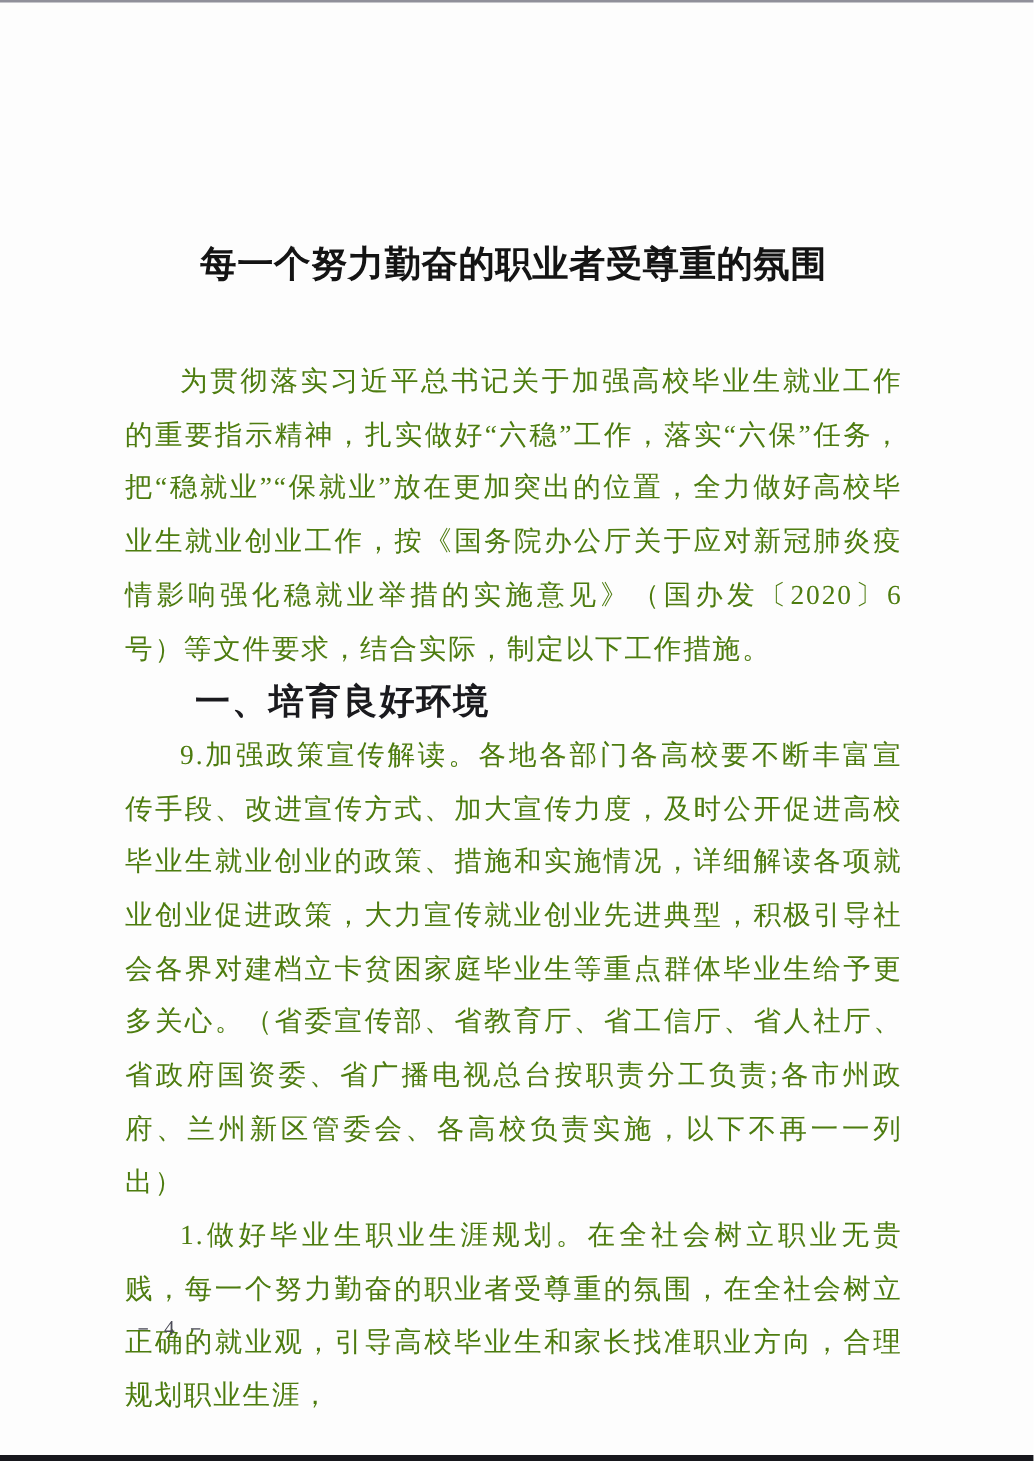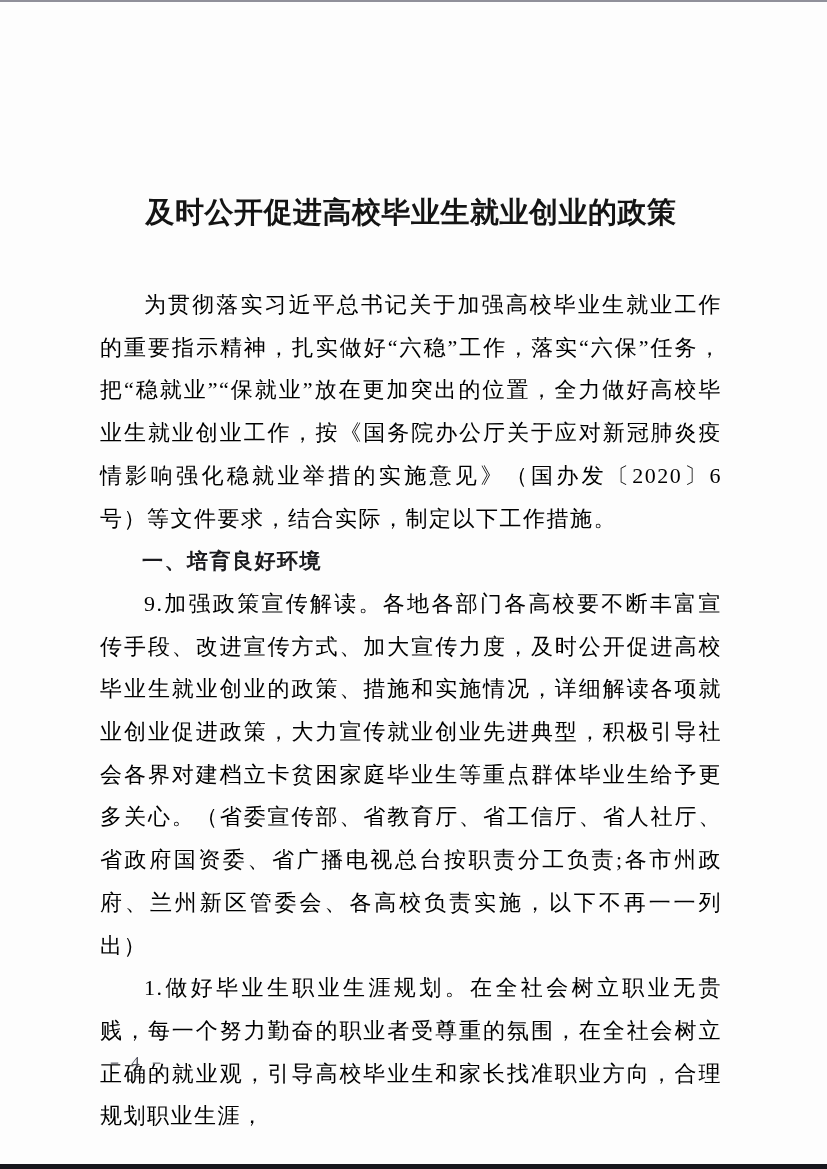--- a/index.html
+++ b/index.html
@@ -47,26 +47,26 @@
   .body-block {
     margin-top: 54px;
   }
   .para {
     margin: 0;
     font-size: 22px;
     line-height: 42.7px;
     letter-spacing: 1.5px;
     text-align: justify;
     text-indent: 2em;
-    color: #000000;
+    color: #4d7c0f;
     font-family: "Liberation Serif", "DejaVu Serif", serif;
   }
   .section-heading {
     margin: 0;
-    font-size: 21px;
+    font-size: 28px;
     line-height: 42.7px;
     letter-spacing: 1.5px;
     text-indent: 2em;
     font-weight: bold;
     color: #1a1a1e;
     font-family: "Liberation Sans", "DejaVu Sans", sans-serif;
   }
   .page-number {
     position: absolute;
     left: 106px;
@@ -78,21 +78,21 @@
   }
 </style>
 </head>
 <body>
 
 <div class="page">
 
   <div class="edge-top"></div>
 
   <div class="content">
-    <h1 class="doc-title">及时公开促进高校毕业生就业创业的政策</h1>
+    <h1 class="doc-title">每一个努力勤奋的职业者受尊重的氛围</h1>
 
     <div class="body-block">
       <p class="para">为贯彻落实习近平总书记关于加强高校毕业生就业工作的重要指示精神，扎实做好“六稳”工作，落实“六保”任务，把“稳就业”“保就业”放在更加突出的位置，全力做好高校毕业生就业创业工作，按《国务院办公厅关于应对新冠肺炎疫情影响强化稳就业举措的实施意见》（国办发〔2020〕6号）等文件要求，结合实际，制定以下工作措施。</p>
 
       <h2 class="section-heading">一、培育良好环境</h2>
 
       <p class="para">9.加强政策宣传解读。各地各部门各高校要不断丰富宣传手段、改进宣传方式、加大宣传力度，及时公开促进高校毕业生就业创业的政策、措施和实施情况，详细解读各项就业创业促进政策，大力宣传就业创业先进典型，积极引导社会各界对建档立卡贫困家庭毕业生等重点群体毕业生给予更多关心。（省委宣传部、省教育厅、省工信厅、省人社厅、省政府国资委、省广播电视总台按职责分工负责;各市州政府、兰州新区管委会、各高校负责实施，以下不再一一列出）</p>
 
       <p class="para">1.做好毕业生职业生涯规划。在全社会树立职业无贵贱，每一个努力勤奋的职业者受尊重的氛围，在全社会树立正确的就业观，引导高校毕业生和家长找准职业方向，合理规划职业生涯，</p>
     </div>

